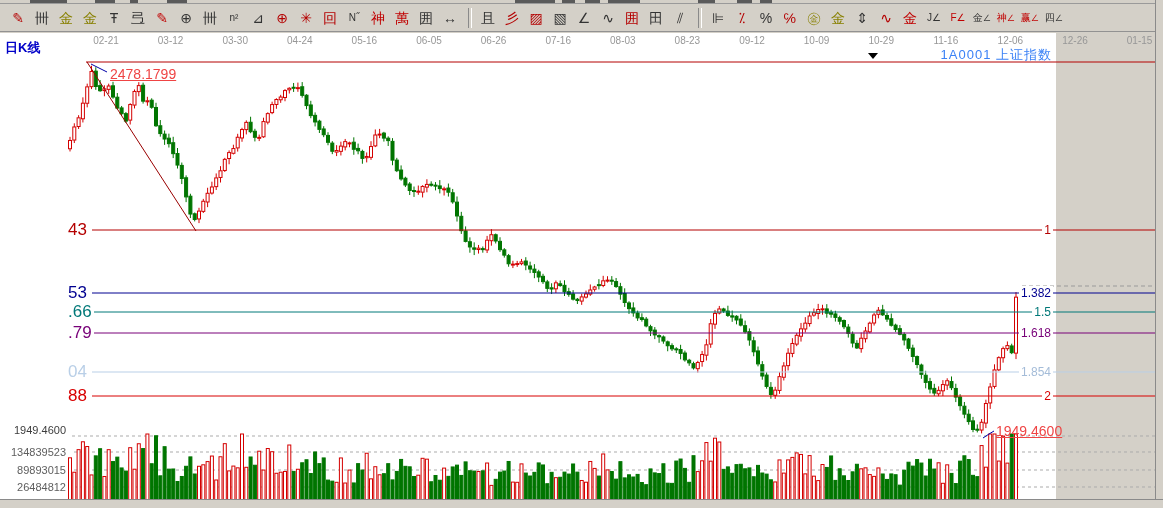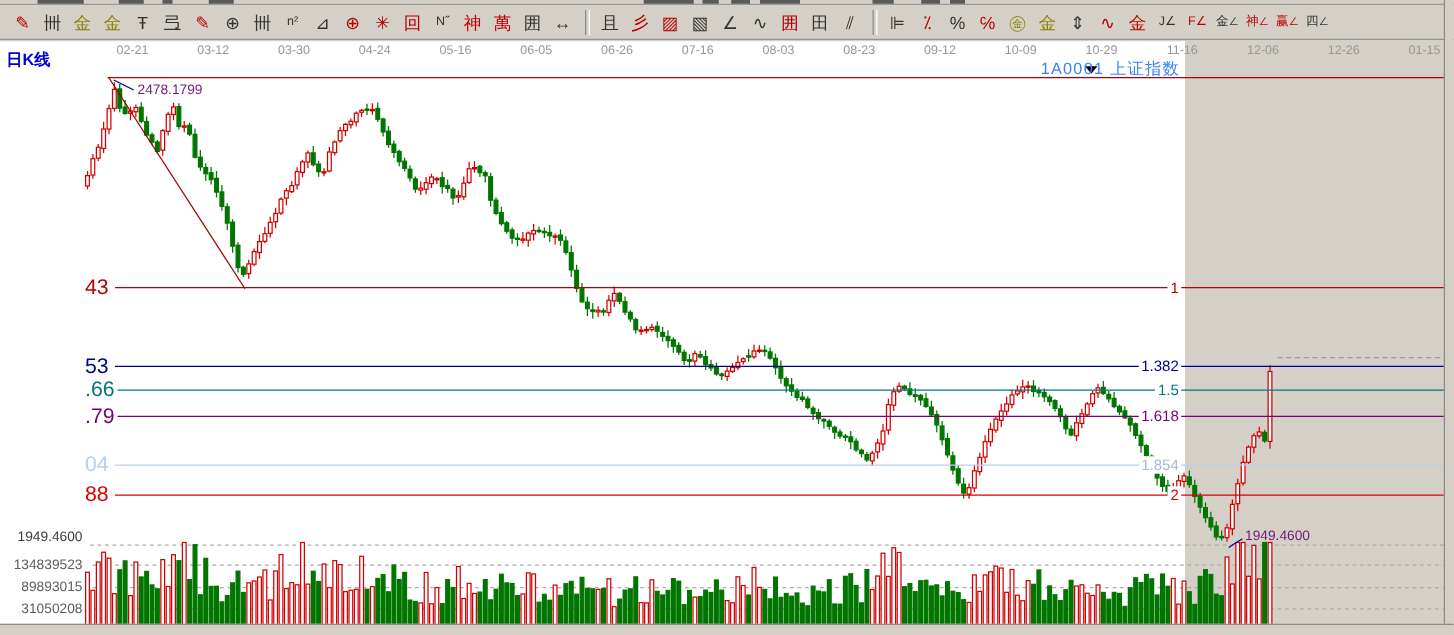--- a/index.html
+++ b/index.html
@@ -9,30 +9,30 @@
   .sliver{position:absolute;left:0;top:0;width:1163px;height:3px;background:#d4d0c8;border-bottom:1px solid #9a9a9a;}
   .sliver i{position:absolute;top:0;height:3px;background:#5a5a5a;}
   
   .toolbar{position:absolute;left:0;top:4px;width:1163px;height:28px;background:#d4d0c8;
            border-bottom:1px solid #929292;display:flex;align-items:center;padding-left:7px;box-sizing:border-box;}
   .ticon{width:22px;height:22px;margin-right:2px;display:flex;align-items:center;justify-content:center;
          font-size:14px;line-height:22px;cursor:pointer;}
   .ticon span{pointer-events:none;}
   .tsep{width:2px;height:20px;margin:0 5px;border-left:1px solid #8a8a8a;border-right:1px solid #fff;}
   
-  .pane{position:absolute;left:0;top:33px;width:948px;height:467px;background:#fff;}
+  .pane{position:absolute;left:0;top:33px;width:1056px;height:467px;background:#fff;}
   .pane svg{position:absolute;left:0;top:0;}
   .lbl{position:absolute;white-space:nowrap;}
   .period{left:5px;top:6px;font-size:13px;font-weight:bold;color:#0000c8;}
   .instr{right:4px;top:13px;font-size:13px;color:#3b82f6;letter-spacing:1px;margin-left:46px;}
   .date{top:2px;font-size:10px;color:#979797;transform:translateX(-50%);}
   .fibL{left:68px;font-size:17px;transform:translateY(-50%);background:#fff;padding-right:2px;}
   .fibR{right:3px;font-size:12px;transform:translateY(-50%);background:#fff;padding:0 2px;}
   .vtick{left:0;width:66px;text-align:right;font-size:11px;color:#5e5e5e;transform:translateY(-50%);}
-  .annot{font-size:11px;color:#701a75;}
+  .annot{font-size:14px;color:#ef4444;text-decoration:underline;}
   
   .edgeR{position:absolute;right:0;top:0;width:7px;height:508px;background:#d4d0c8;border-left:1px solid #8a8a8a;}
   .edgeB{position:absolute;left:0;bottom:0;width:1163px;height:8px;background:#d4d0c8;border-top:1px solid #8a8a8a;}
 </style>
 </head>
 <body>
 
 <div class="window">
   <div class="sliver" id="sliver">
       <i style="left: 30px; width: 37px;"></i>
@@ -1115,21 +1115,21 @@
         <span class="lbl fibL" style="top: 300px; color: rgb(120, 0, 120);">.79</span>
         <span class="lbl fibR" style="top: 300px; color: rgb(120, 0, 120);">1.618</span>
         <span class="lbl fibL" style="top: 339px; color: rgb(185, 207, 231);">04</span>
         <span class="lbl fibR" style="top: 339px; color: rgb(164, 188, 216);">1.854</span>
         <span class="lbl fibL" style="top: 363px; color: rgb(216, 0, 0);">88</span>
         <span class="lbl fibR" style="top: 363px; color: rgb(216, 0, 0);">2</span>
       </div>
     <div id="vticks">
         <span class="lbl vtick" style="top: 419px;">134839523</span>
         <span class="lbl vtick" style="top: 437px;">89893015</span>
-        <span class="lbl vtick" style="top: 454px;">31050208</span>
+        <span class="lbl vtick" style="top: 454px;">26484812</span>
       </div>
     <span class="lbl vtick" id="pmin" style="top: 397px; color: rgb(60, 60, 60);">1949.4600</span>
     <span class="lbl annot" id="hiAnnot" style="left: 110px; top: 33px;">2478.1799</span>
     <span class="lbl annot" id="loAnnot" style="left: 996px; top: 390px;">1949.4600</span>
   </div>
 
   <div class="edgeR"></div>
   <div class="edgeB"></div>
 </div>
 

